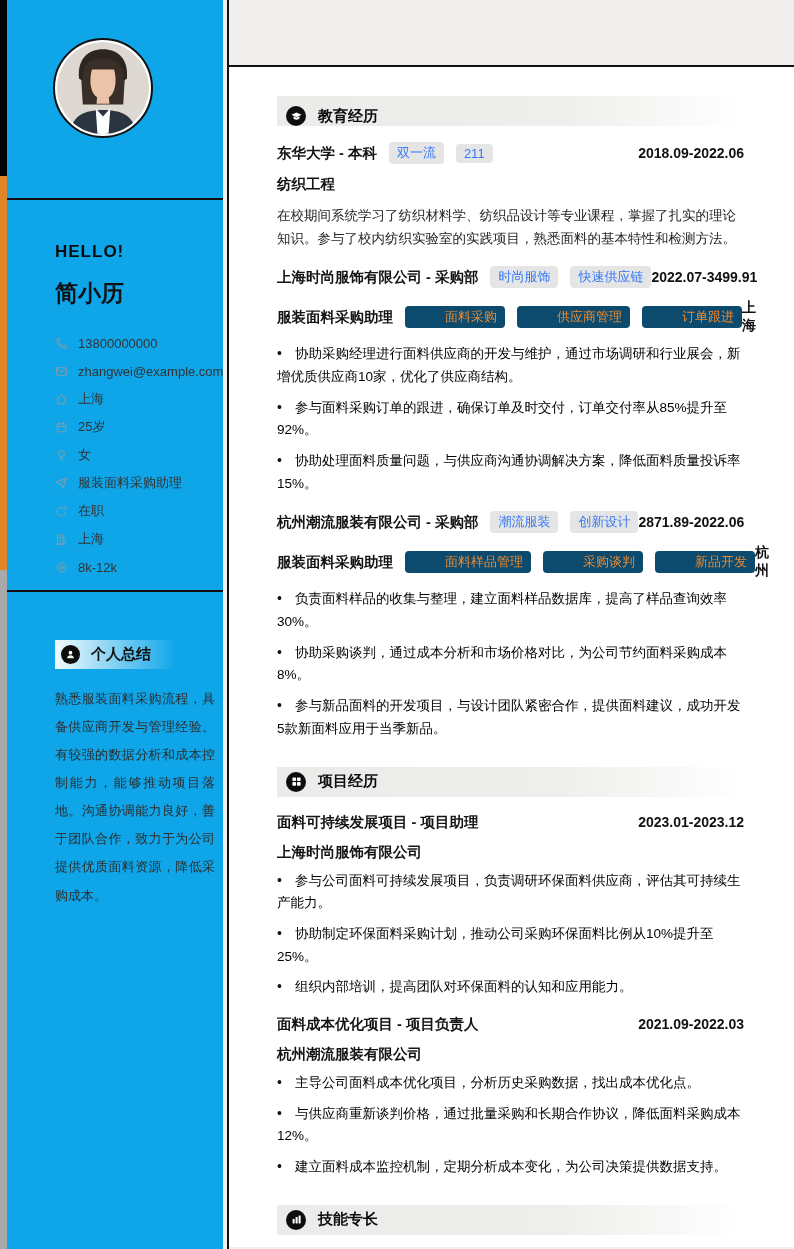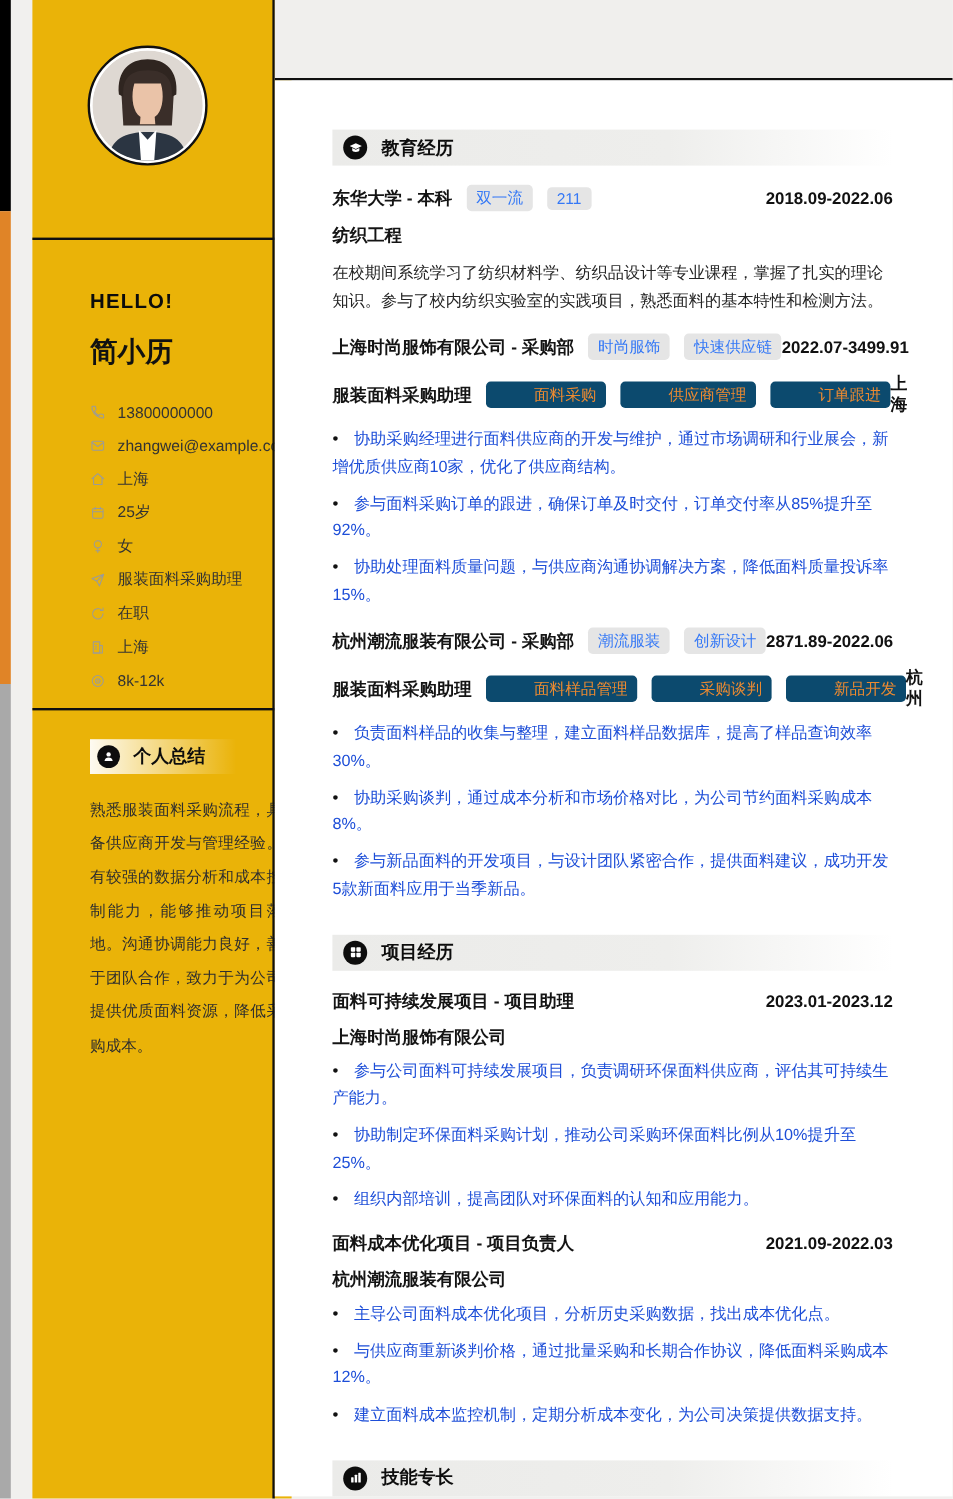--- a/index.html
+++ b/index.html
@@ -7,67 +7,67 @@
   body { font-family:"Liberation Sans","DejaVu Sans",sans-serif; background:#f1f0ee; color:#1c1c1c; }
   .page { position:relative; width:794px; height:1249px; overflow:hidden; background:#f1f0ee; }
 
   
   .strip { position:absolute; left:0; top:0; width:9px; height:100%; }
   .strip-black { position:absolute; left:0; top:0; width:9px; height:176px; background:#000; }
   .strip-orange { position:absolute; left:0; top:176px; width:9px; height:394px; background:#e08427; }
   .strip-gray { position:absolute; left:0; top:570px; width:9px; height:679px; background:#a9a9a9; }
 
   
-  .sidebar { position:absolute; left:27px; top:0; width:216px; height:100%; background:#eab308; }
+  .sidebar { position:absolute; left:7px; top:0; width:216px; height:100%; background:#0ea5e9; }
   .v-divider { position:absolute; left:227px; top:0; width:2px; height:100%; background:#101010; }
 
   .photo-block { height:200px; border-bottom:2px solid #101010; position:relative; }
   .avatar-ring { position:absolute; left:46px; top:38px; width:100px; height:100px; border-radius:50%;
                  border:2px solid #101010; background:#fff; display:flex; align-items:center; justify-content:center; }
   .avatar-ring svg { width:92px; height:92px; border-radius:50%; display:block; }
 
   .info-block { height:392px; border-bottom:2px solid #101010; padding:42px 14px 0 48px; }
   .hello { font-size:17px; font-weight:800; letter-spacing:1px; color:#0c0c0c; }
   .name { font-size:23px; font-weight:700; margin-top:16px; color:#111; }
   .contact-list { margin-top:20px; }
   .contact-item { display:flex; align-items:center; height:28px; }
   .contact-item svg { width:13px; height:13px; flex:0 0 13px; stroke:#9b9b99; fill:none; stroke-width:1.6; stroke-linecap:round; stroke-linejoin:round; }
   .contact-text { margin-left:10px; font-size:13px; color:#333; white-space:nowrap; }
 
-  .summary-block { padding:24px 18px 0 48px; }
+  .summary-block { padding:48px 18px 0 48px; }
   .side-sec-head { display:inline-flex; align-items:center; padding:5px 26px 5px 6px;
                    background:linear-gradient(90deg, rgba(255,255,255,.95), rgba(255,255,255,0)); }
   .side-sec-head .sec-icon { width:19px; height:19px; }
   .side-sec-title { font-size:15px; font-weight:700; margin-left:11px; color:#0d0d0d; }
   .summary-text { margin-top:16px; width:160px; font-size:13px; line-height:2.16; color:#2e2e2e; text-align:justify; }
 
   
   .main { position:absolute; left:229px; top:0; width:565px; height:100%; }
   .top-band { height:67px; background:#f0efed; border-bottom:2px solid #101010; }
   .content { background:#fff; height:1180px; padding:25px 50px 0 48px; }
 
   .sec-head { display:flex; align-items:center; height:30px; margin-top:26px; padding-left:9px;
               background:linear-gradient(90deg,#ebebe9 0%,#eeeeec 60%,rgba(244,244,242,0) 100%); }
-  .sec-head:first-child { margin-top:16px; }
+  .sec-head:first-child { margin-top:4px;align-items:flex-end; }
   .sec-icon { width:20px; height:20px; border-radius:50%; background:#0d0d0d; display:flex; align-items:center; justify-content:center; flex:0 0 auto; }
   .sec-icon svg { width:11px; height:11px; }
   .sec-title { font-size:15px; font-weight:700; margin-left:12px; color:#0d0d0d; }
 
   .entry { margin-top:16px; }
   .entry-row { display:flex; align-items:center; }
   .entry-title { font-size:14.5px; font-weight:700; color:#141414; white-space:nowrap; }
   .tag { font-size:13px; padding:2px 8px; border-radius:4px; margin-left:12px; white-space:nowrap; }
   .tag-blue { color:#3478f6; background:#e5e5e5; }
   .tag-orange { color:#ed8a30; background:#0c4a6e;padding-left:40px; }
   .date { margin-left:auto; font-size:14px; font-weight:700; color:#111; white-space:nowrap; }
   .loc { margin-left:auto; font-size:14px; font-weight:700; color:#111; }
   .sub-row { margin-top:11px; }
   .para { margin-top:10px; font-size:13.5px; line-height:1.72; color:#242424; }
   .bullets { margin-top:5px; }
-  .bullet { font-size:13.5px; line-height:1.68; margin-top:7px; color:#1d4ed8; }
+  .bullet { font-size:13.5px; line-height:1.68; margin-top:7px; color:#000000; }
   .bullet::before { content:"•"; font-size:14px; margin-right:13px; color:#111; }
 </style>
 </head>
 <body>
 
 <div class="page">
 
   <div class="strip">
     <div class="strip-black"></div>
     <div class="strip-orange"></div>

